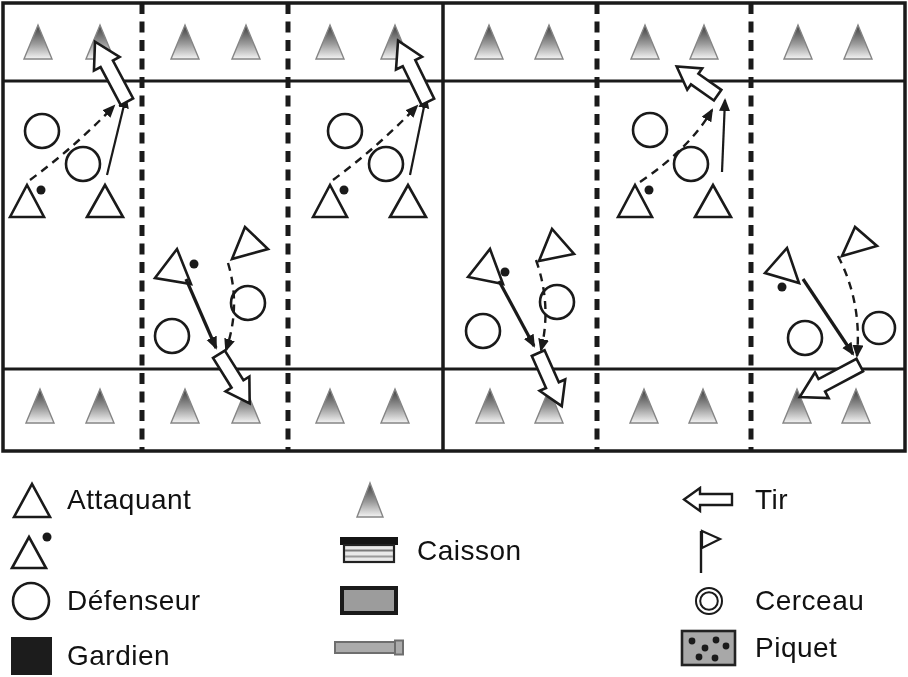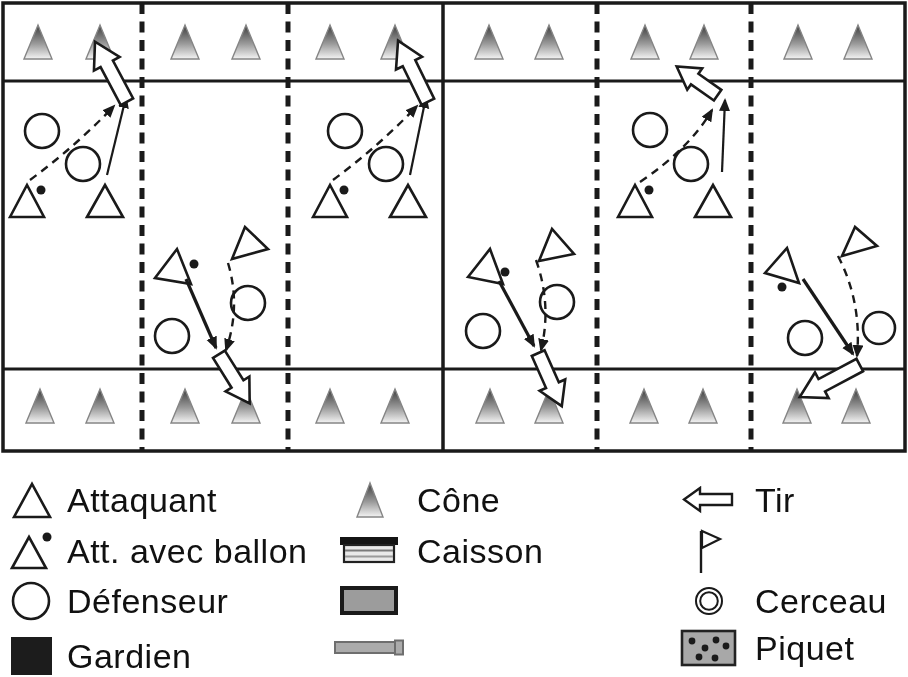--- a/index.html
+++ b/index.html
@@ -12,21 +12,21 @@
   .dot{fill:var(--line,#1a1a1a);stroke:none;}
   .thin{stroke:var(--line,#1a1a1a);fill:none;stroke-width:2.2;}
   .thick{stroke:var(--line,#1a1a1a);fill:none;stroke-width:3.2;}
   .dash{stroke:var(--line,#1a1a1a);fill:none;stroke-width:2.4;stroke-dasharray:8 6;}
   .shot{fill:#fff;stroke:var(--line,#1a1a1a);stroke-width:2.6;stroke-linejoin:miter;}
   .cone{fill:url(#coneG);stroke:#858585;stroke-width:1.4;}
   .coneL{stroke:#858585;stroke-width:1.4;}
   
   .lrow{position:absolute;display:flex;align-items:center;height:48px;}
   .libox{display:flex;align-items:center;justify-content:center;flex:none;}
-  .llabel{font-size:34px;line-height:1;white-space:nowrap;margin-left:9px;letter-spacing:0.5px;}
+  .llabel{font-size:28px;line-height:1;white-space:nowrap;margin-left:9px;letter-spacing:0.5px;}
 </style>
 </head>
 <body>
 
 <div class="stage">
 
   <div class="field-wrap">
     <svg width="908" height="460" viewBox="0 0 908 460">
       <defs>
         <linearGradient id="coneG" x1="0" y1="0" x2="0" y2="1">
@@ -164,21 +164,20 @@
       <span class="llabel">Attaquant</span>
     </div>
 
     <div class="lrow" style="left:6px;top:527px">
       <span class="libox" style="width:52px">
         <svg width="46" height="42">
           <polygon points="3,38 20,7 37,38" class="ol"></polygon>
           <circle cx="38" cy="7" r="4.5" class="dot"></circle>
         </svg>
       </span>
-      <span class="llabel">Att. avec ballon</span>
     </div>
 
     <div class="lrow" style="left:6px;top:577px">
       <span class="libox" style="width:52px">
         <svg width="44" height="44">
           <circle cx="21" cy="22" r="18" class="ol"></circle>
         </svg>
       </span>
       <span class="llabel">Défenseur</span>
     </div>
@@ -191,21 +190,20 @@
       </span>
       <span class="llabel">Gardien</span>
     </div>
 
     <div class="lrow" style="left:332px;top:476px">
       <span class="libox" style="width:76px">
         <svg width="36" height="42">
           <polygon points="5,38 18,4 31,38" fill="url(#coneG)" class="coneL"></polygon>
         </svg>
       </span>
-      <span class="llabel">Cône</span>
     </div>
 
     <div class="lrow" style="left:332px;top:527px">
       <span class="libox" style="width:76px">
         <svg width="62" height="30">
           <rect x="1" y="1" width="58" height="8" style="fill:var(--box-lid,#141414)"></rect>
           <rect x="5" y="9" width="50" height="17" fill="#e9e9e9" stroke="#222" stroke-width="2.2"></rect>
           <line x1="6" y1="14.5" x2="54" y2="14.5" stroke="#7a7a7a" stroke-width="2"></line>
           <line x1="6" y1="20.5" x2="54" y2="20.5" stroke="#9a9a9a" stroke-width="2"></line>
         </svg>

